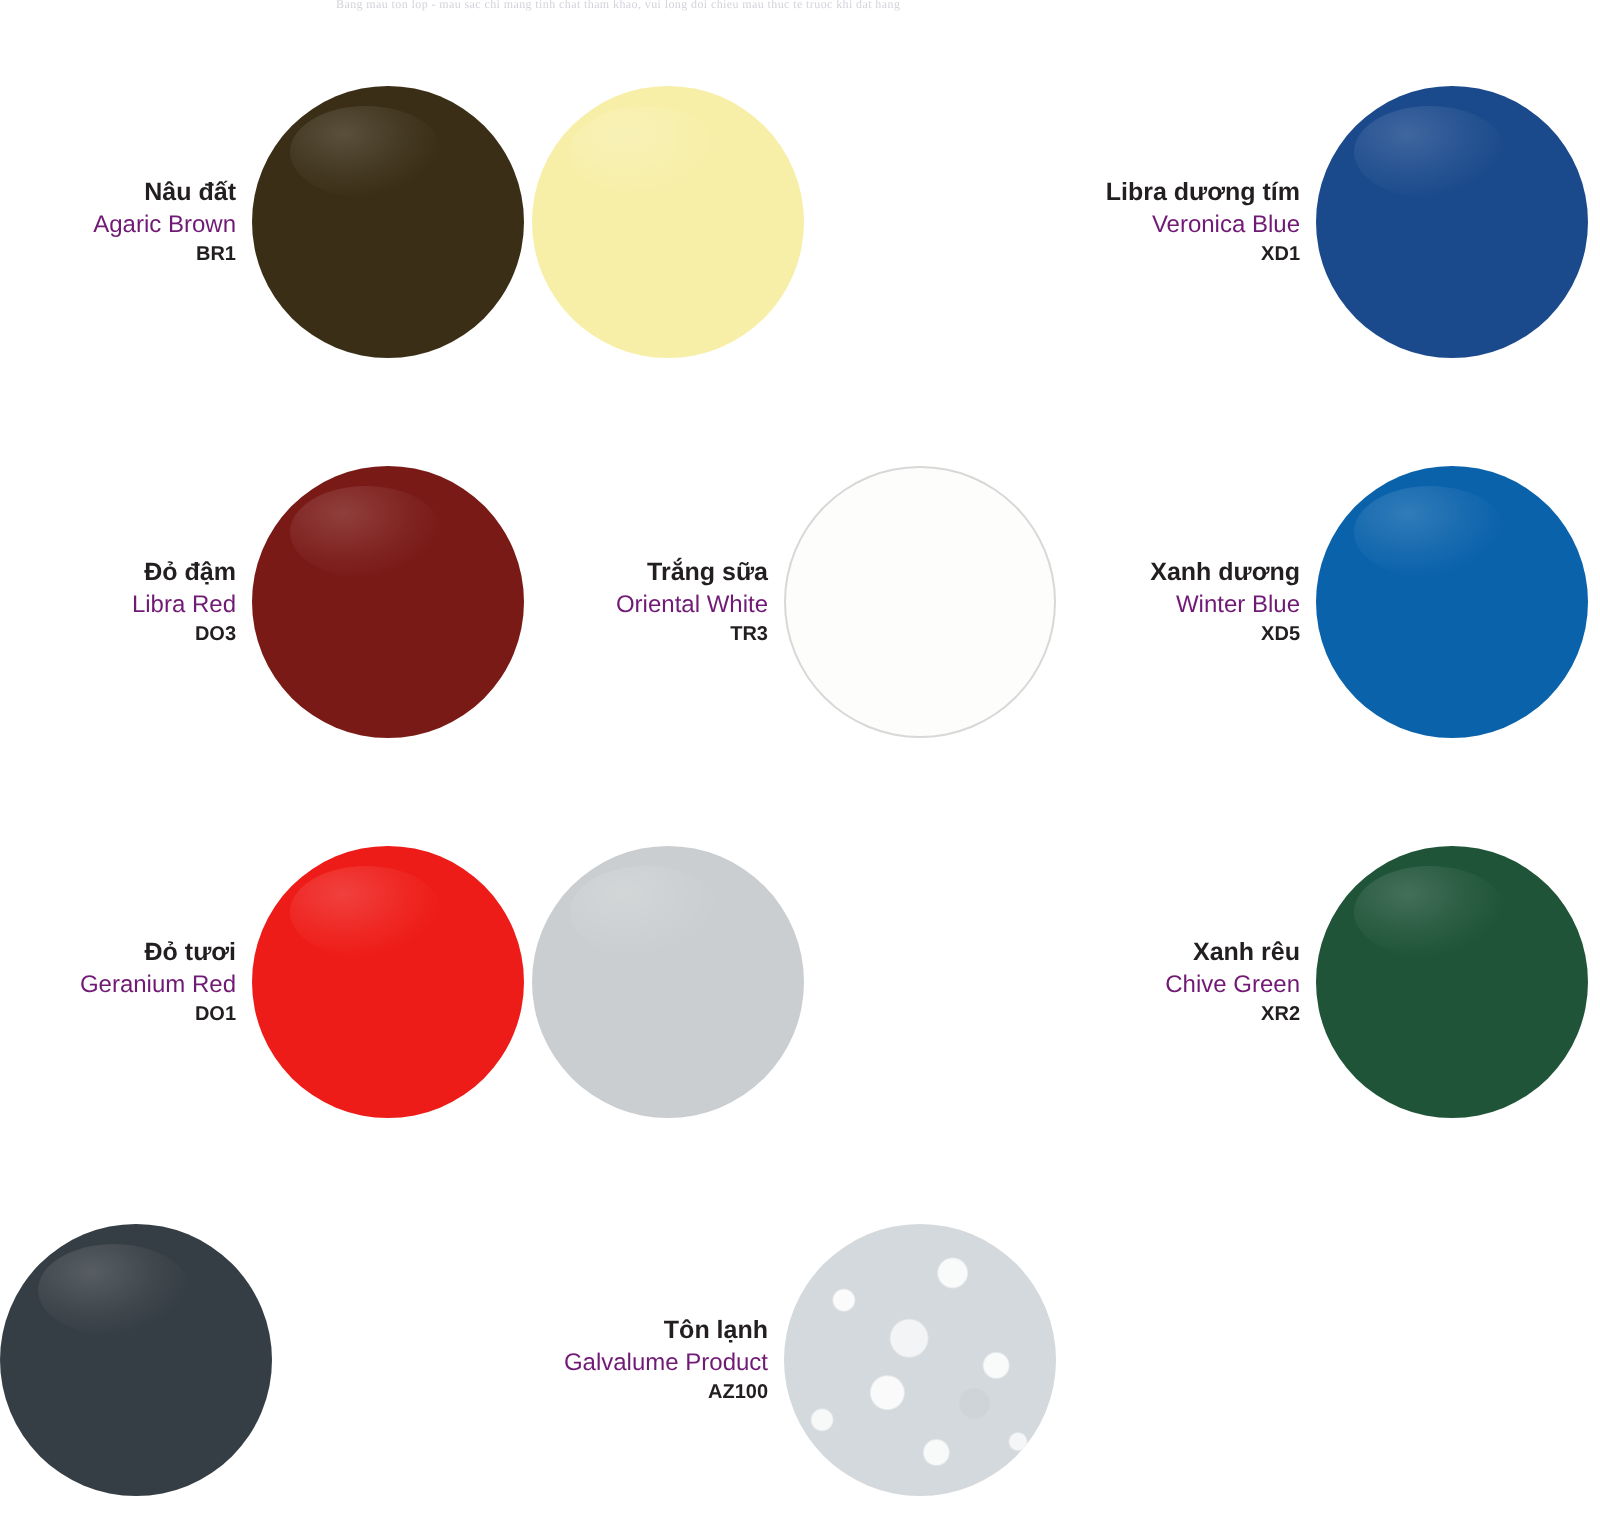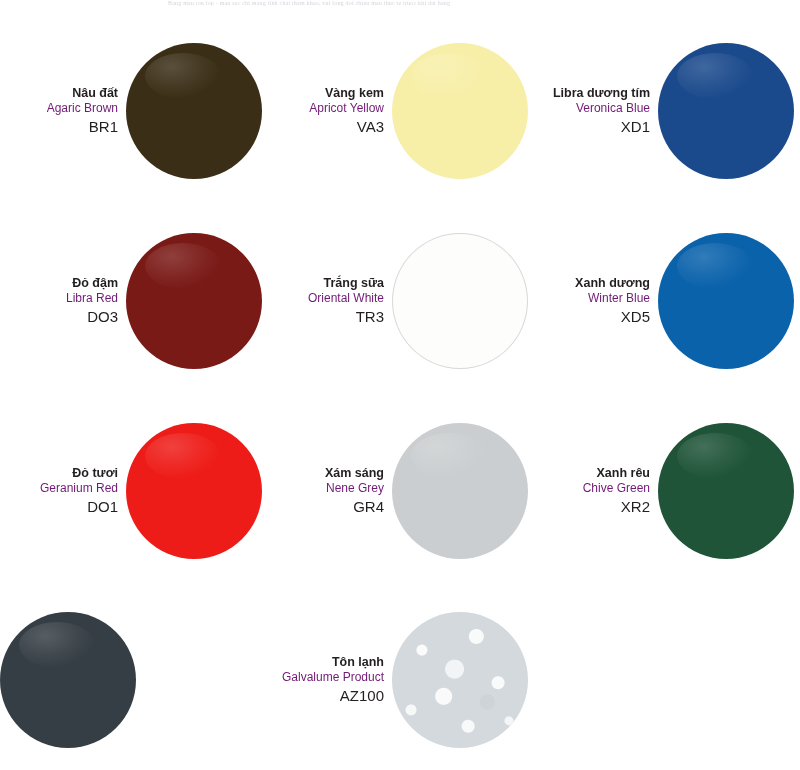--- a/index.html
+++ b/index.html
@@ -63,22 +63,22 @@
     font-weight: bold;
     white-space: nowrap;
   }
   .label-en {
     font-size: 12px;
     font-weight: normal;
     color: #701a75;
     white-space: nowrap;
   }
   .label-code {
-    font-size: 15px;
-    font-weight: normal;
+    font-size: 10px;
+    font-weight: bold;
     white-space: nowrap;
     padding-left: 24px;
   }
 
   .swatch-circle {
     width: 136px;
     height: 136px;
     border-radius: 50%;
     flex: 0 0 auto;
     position: relative;
@@ -125,25 +125,20 @@
 <div id="swatch-grid">
     <div class="swatch-cell">
       <div class="swatch-label">
         <div class="label-vi">Nâu đất</div>
         <div class="label-en">Agaric Brown</div>
         <div class="label-code">BR1</div>
       </div>
       <div class="swatch-circle" style="background: rgb(58, 46, 22);"></div>
     </div>
     <div class="swatch-cell">
-      <div class="swatch-label">
-        <div class="label-vi">Vàng kem</div>
-        <div class="label-en">Apricot Yellow</div>
-        <div class="label-code">VA3</div>
-      </div>
       <div class="swatch-circle" style="background: rgb(247, 239, 168);"></div>
     </div>
     <div class="swatch-cell">
       <div class="swatch-label">
         <div class="label-vi">Libra dương tím</div>
         <div class="label-en">Veronica Blue</div>
         <div class="label-code">XD1</div>
       </div>
       <div class="swatch-circle" style="background: rgb(27, 74, 140);"></div>
     </div>
@@ -173,25 +168,20 @@
     </div>
     <div class="swatch-cell">
       <div class="swatch-label">
         <div class="label-vi">Đỏ tươi</div>
         <div class="label-en">Geranium Red</div>
         <div class="label-code">DO1</div>
       </div>
       <div class="swatch-circle" style="background: rgb(238, 28, 24);"></div>
     </div>
     <div class="swatch-cell">
-      <div class="swatch-label">
-        <div class="label-vi">Xám sáng</div>
-        <div class="label-en">Nene Grey</div>
-        <div class="label-code">GR4</div>
-      </div>
       <div class="swatch-circle" style="background: rgb(203, 206, 208);"></div>
     </div>
     <div class="swatch-cell">
       <div class="swatch-label">
         <div class="label-vi">Xanh rêu</div>
         <div class="label-en">Chive Green</div>
         <div class="label-code">XR2</div>
       </div>
       <div class="swatch-circle" style="background: rgb(31, 84, 56);"></div>
     </div>

